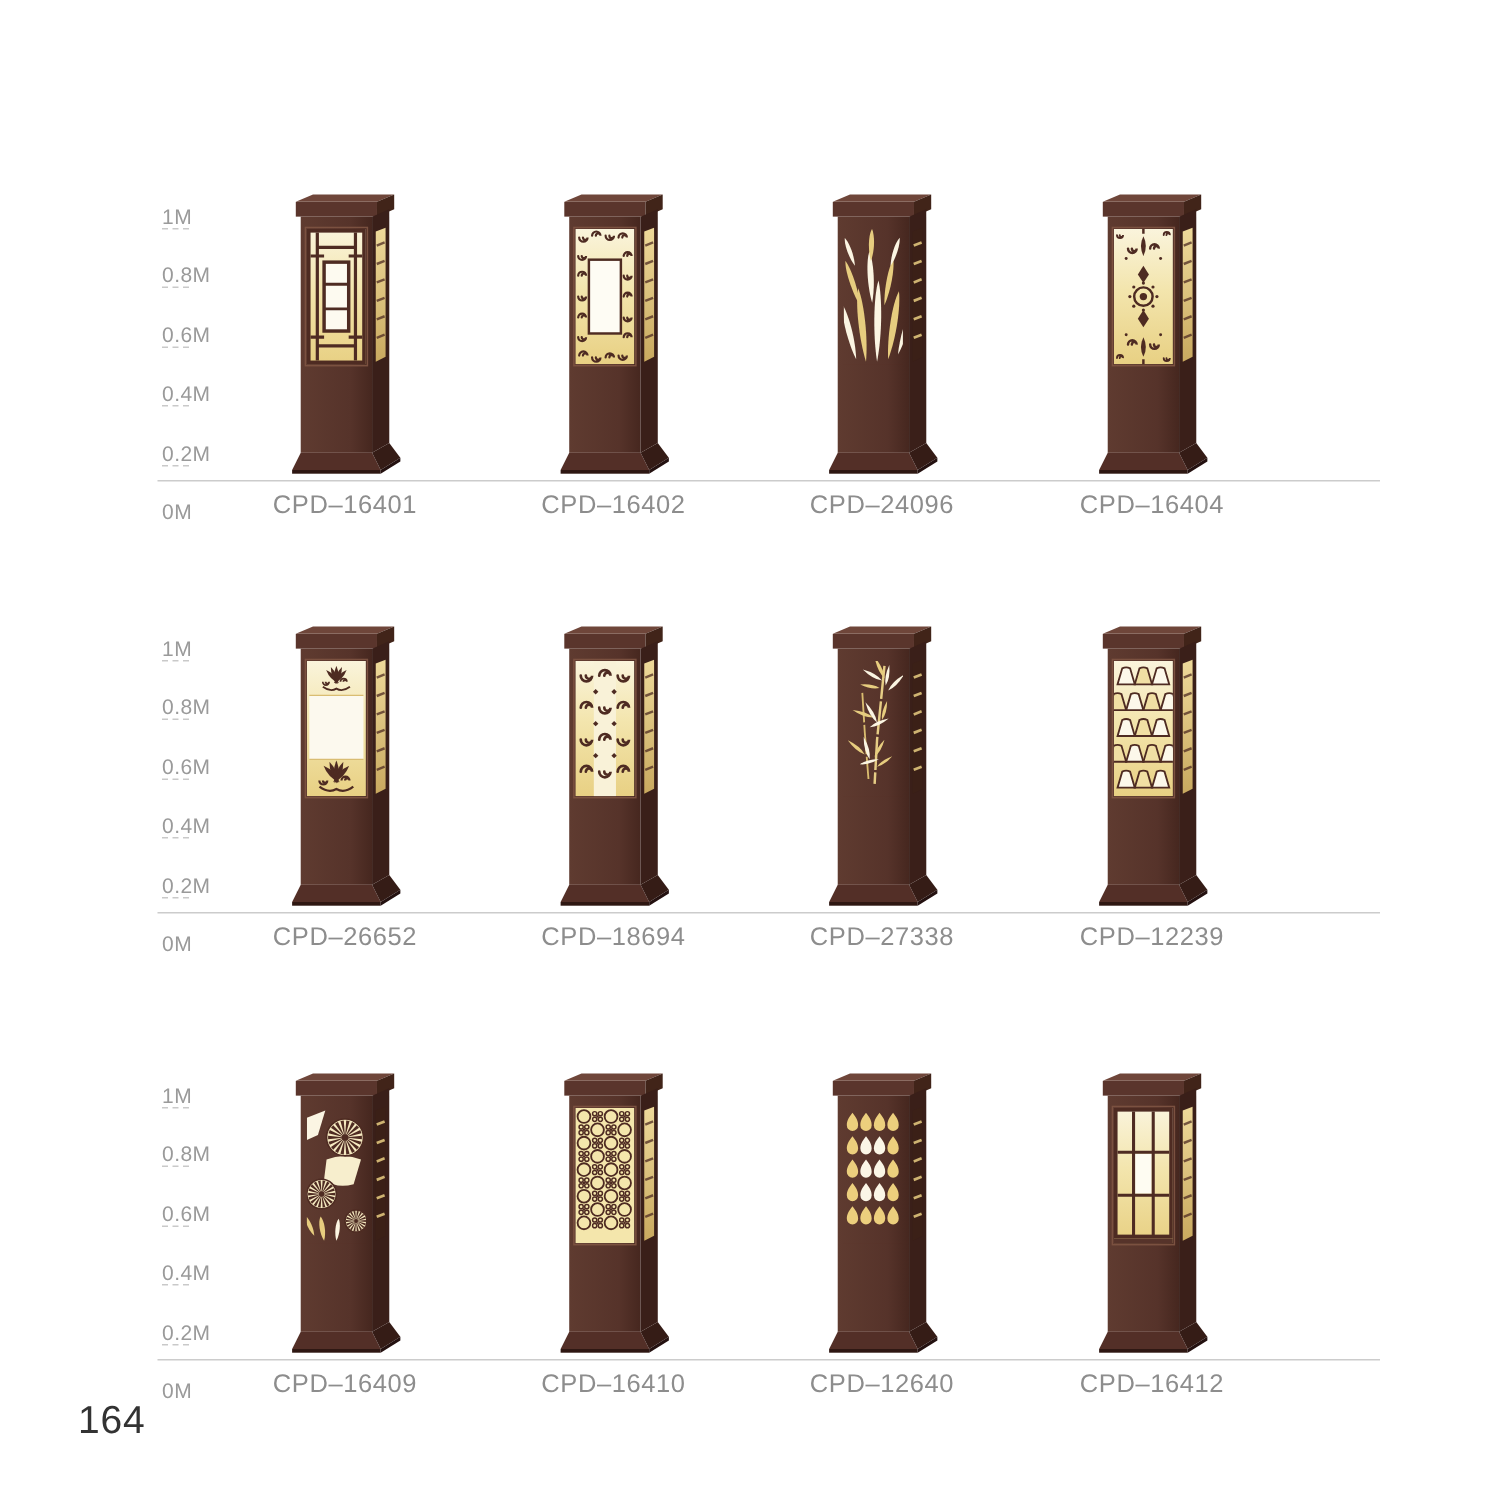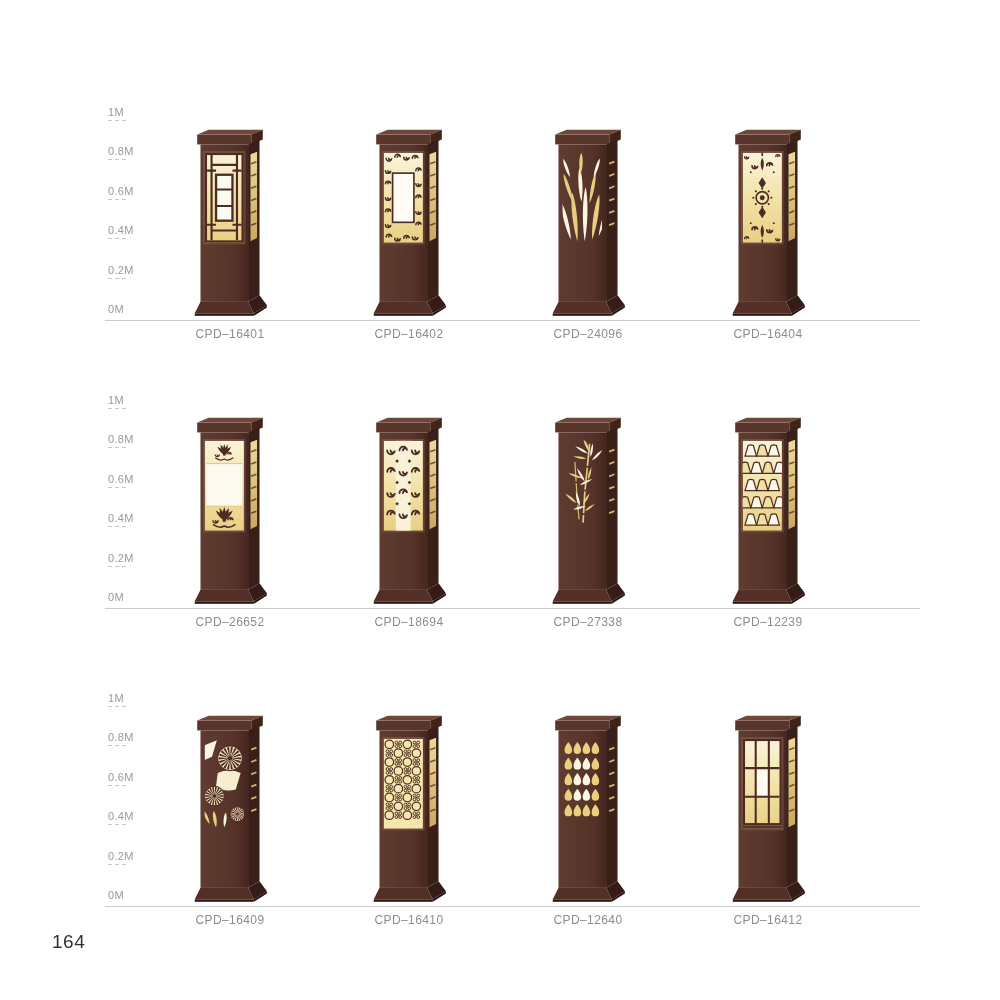--- a/index.html
+++ b/index.html
@@ -3,29 +3,29 @@
 <meta charset="utf-8">
 <style>
   html,body{margin:0;padding:0;background:#ffffff;}
   .page{
     position:relative;width:1000px;height:1000px;background:#ffffff;
     font-family:"Liberation Sans",sans-serif;overflow:hidden;
   }
   .row{position:absolute;left:0;width:1000px;height:250px;}
   .scale{position:absolute;left:108px;top:0;width:44px;height:212px;}
   .tick{position:absolute;left:0;}
-  .tick-label{display:block;font-size:11px;line-height:9px;color:#9a9a9a;letter-spacing:.3px;}
+  .tick-label{display:block;font-size:14px;line-height:9px;color:#9a9a9a;letter-spacing:.3px;margin-top:32px;}
   .dashes{display:flex;gap:3px;margin-top:3px;}
   .dashes i{display:block;width:4px;height:1px;background:#c9c9c9;}
   .baseline{position:absolute;left:105px;top:212px;width:815px;height:1px;background:#cccccc;}
   .product{position:absolute;top:15px;width:164px;margin:0;display:flex;flex-direction:column;align-items:center;}
   .lamp{width:82px;height:197px;}
   .lamp svg{display:block;width:82px;height:197px;}
-  .product figcaption{margin-top:7px;font-size:12px;letter-spacing:.4px;color:#8d8d8d;text-align:center;}
-  .page-number{position:absolute;left:52px;top:931px;font-size:19px;color:#333333;letter-spacing:.5px;}
+  .product figcaption{margin-top:7px;font-size:17px;letter-spacing:.4px;color:#8d8d8d;text-align:center;}
+  .page-number{position:absolute;left:52px;top:931px;font-size:26px;color:#333333;letter-spacing:.5px;}
 </style>
 </head>
 <body>
 
 <div class="page">
 
   <section class="row" style="top:108px">
     <div class="scale">
       <div class="tick" style="top:0px">
           <span class="tick-label">1M</span>

